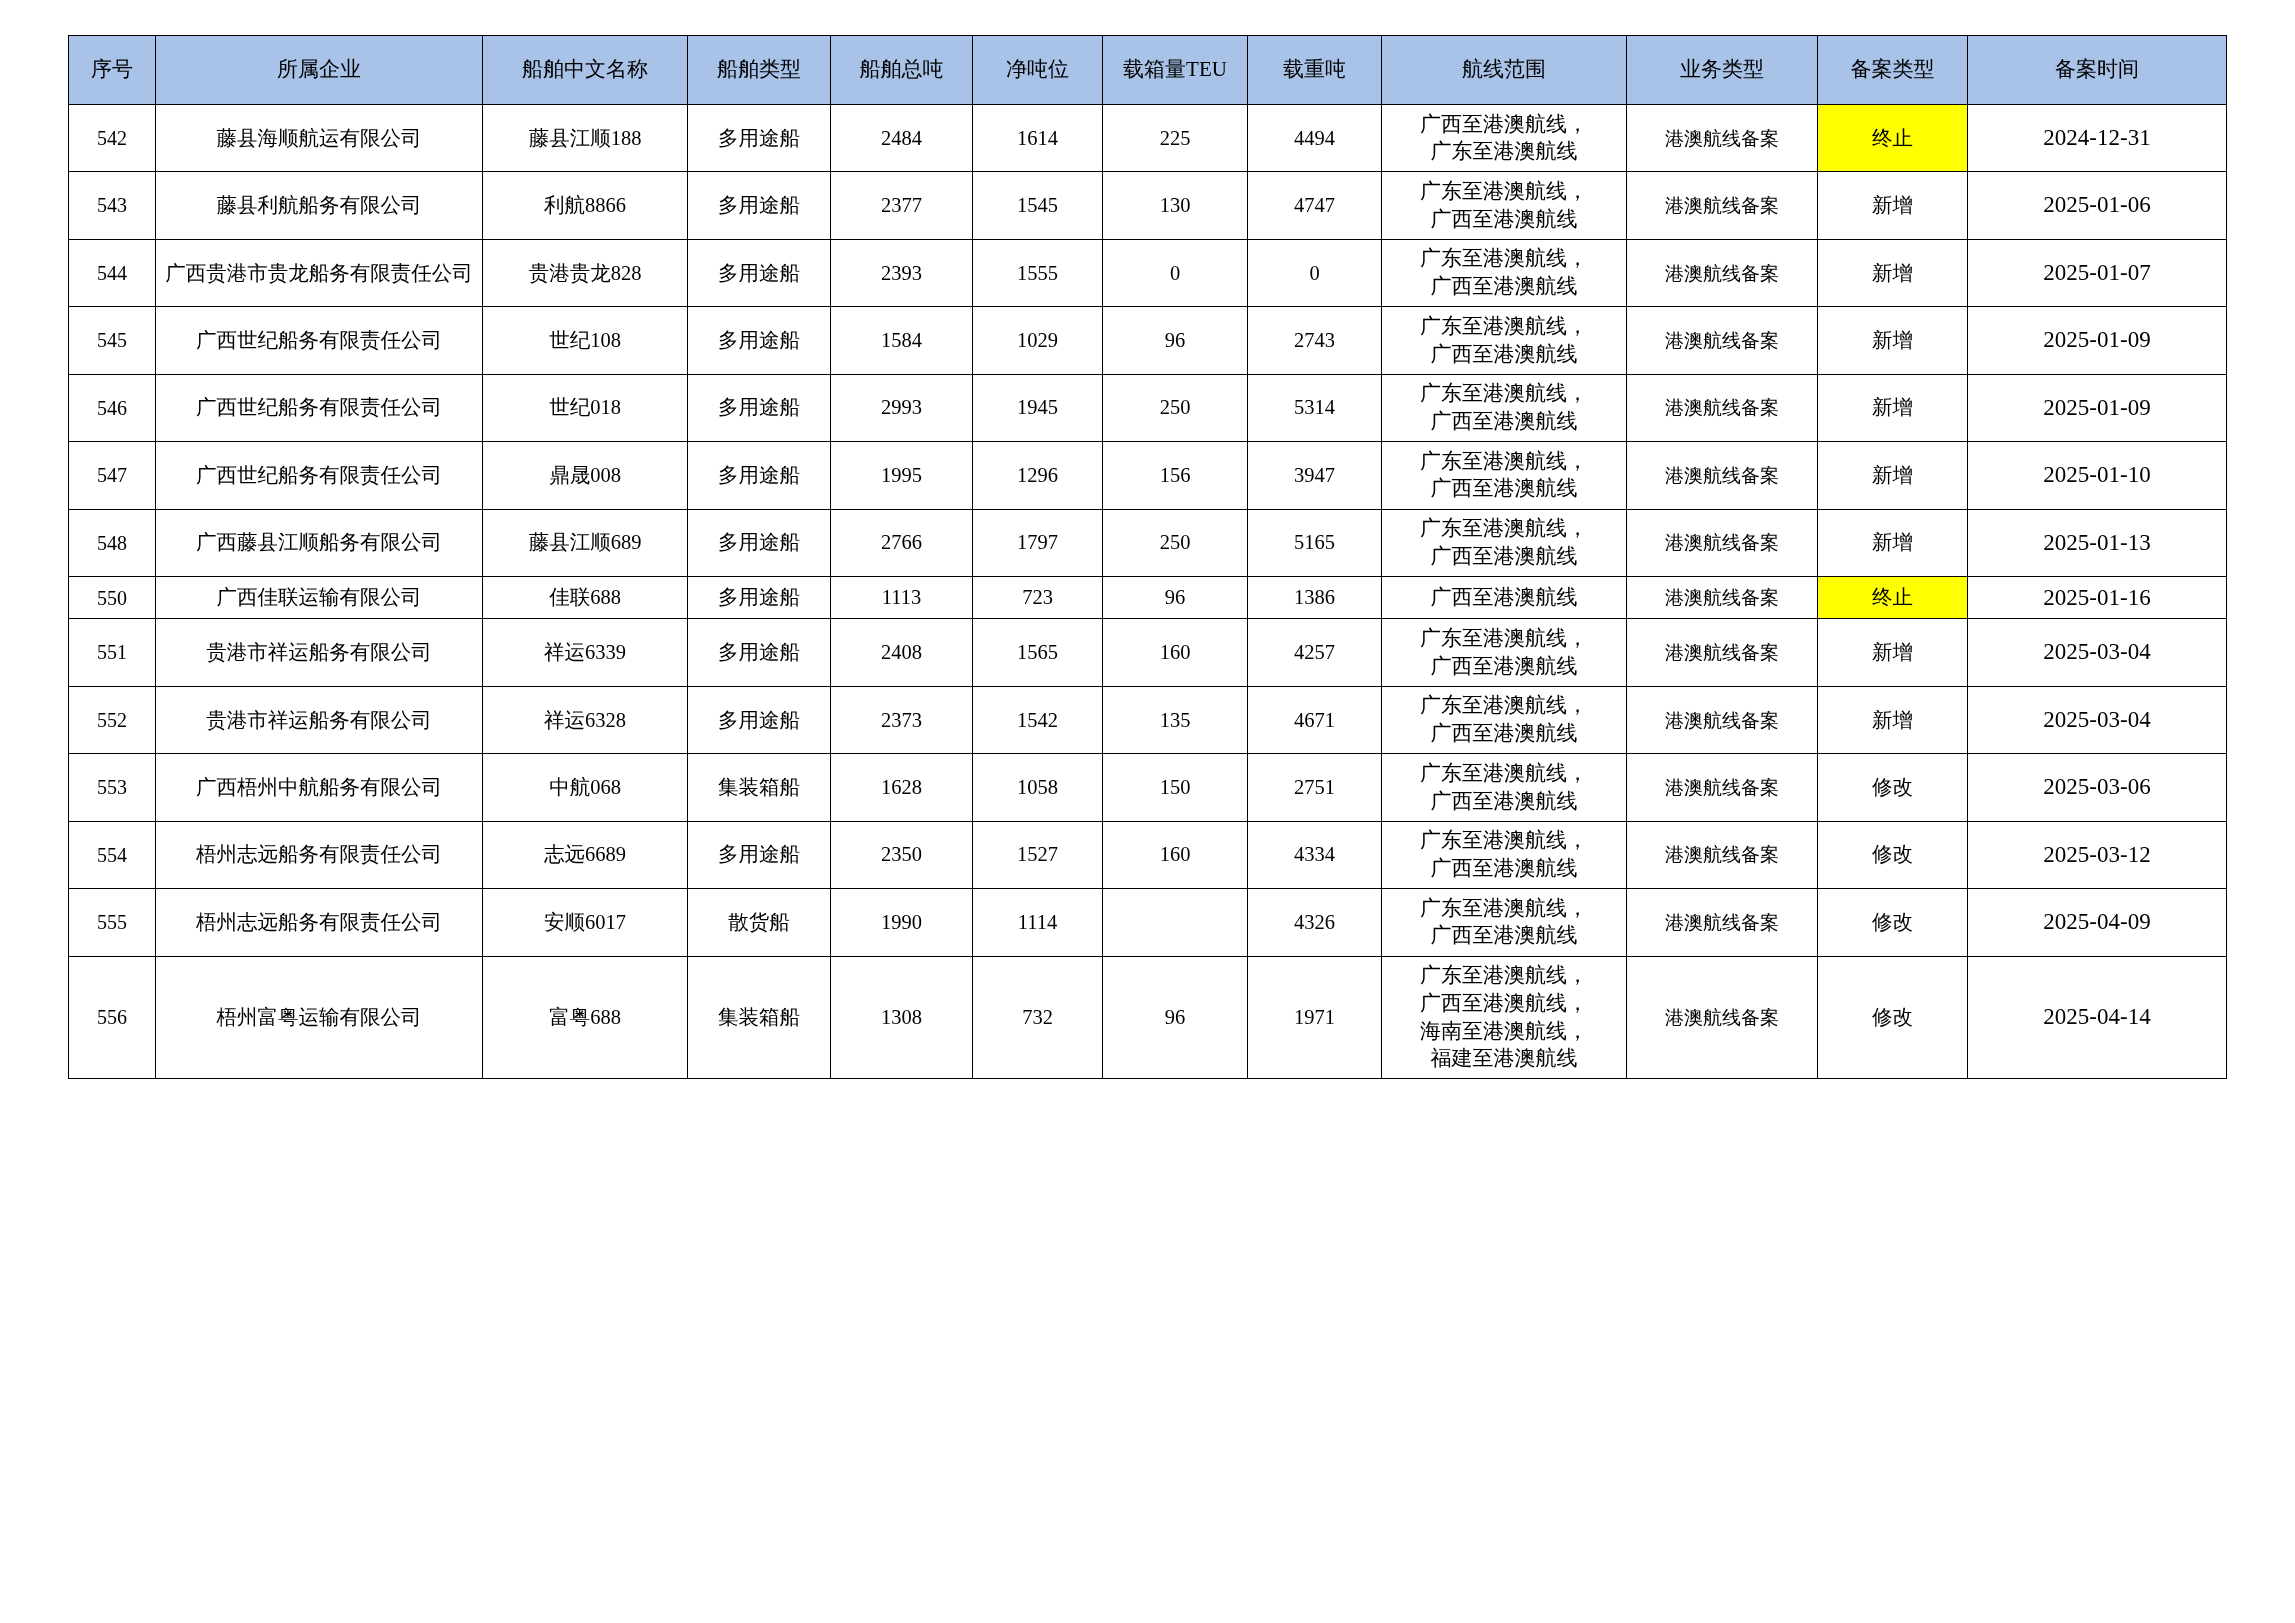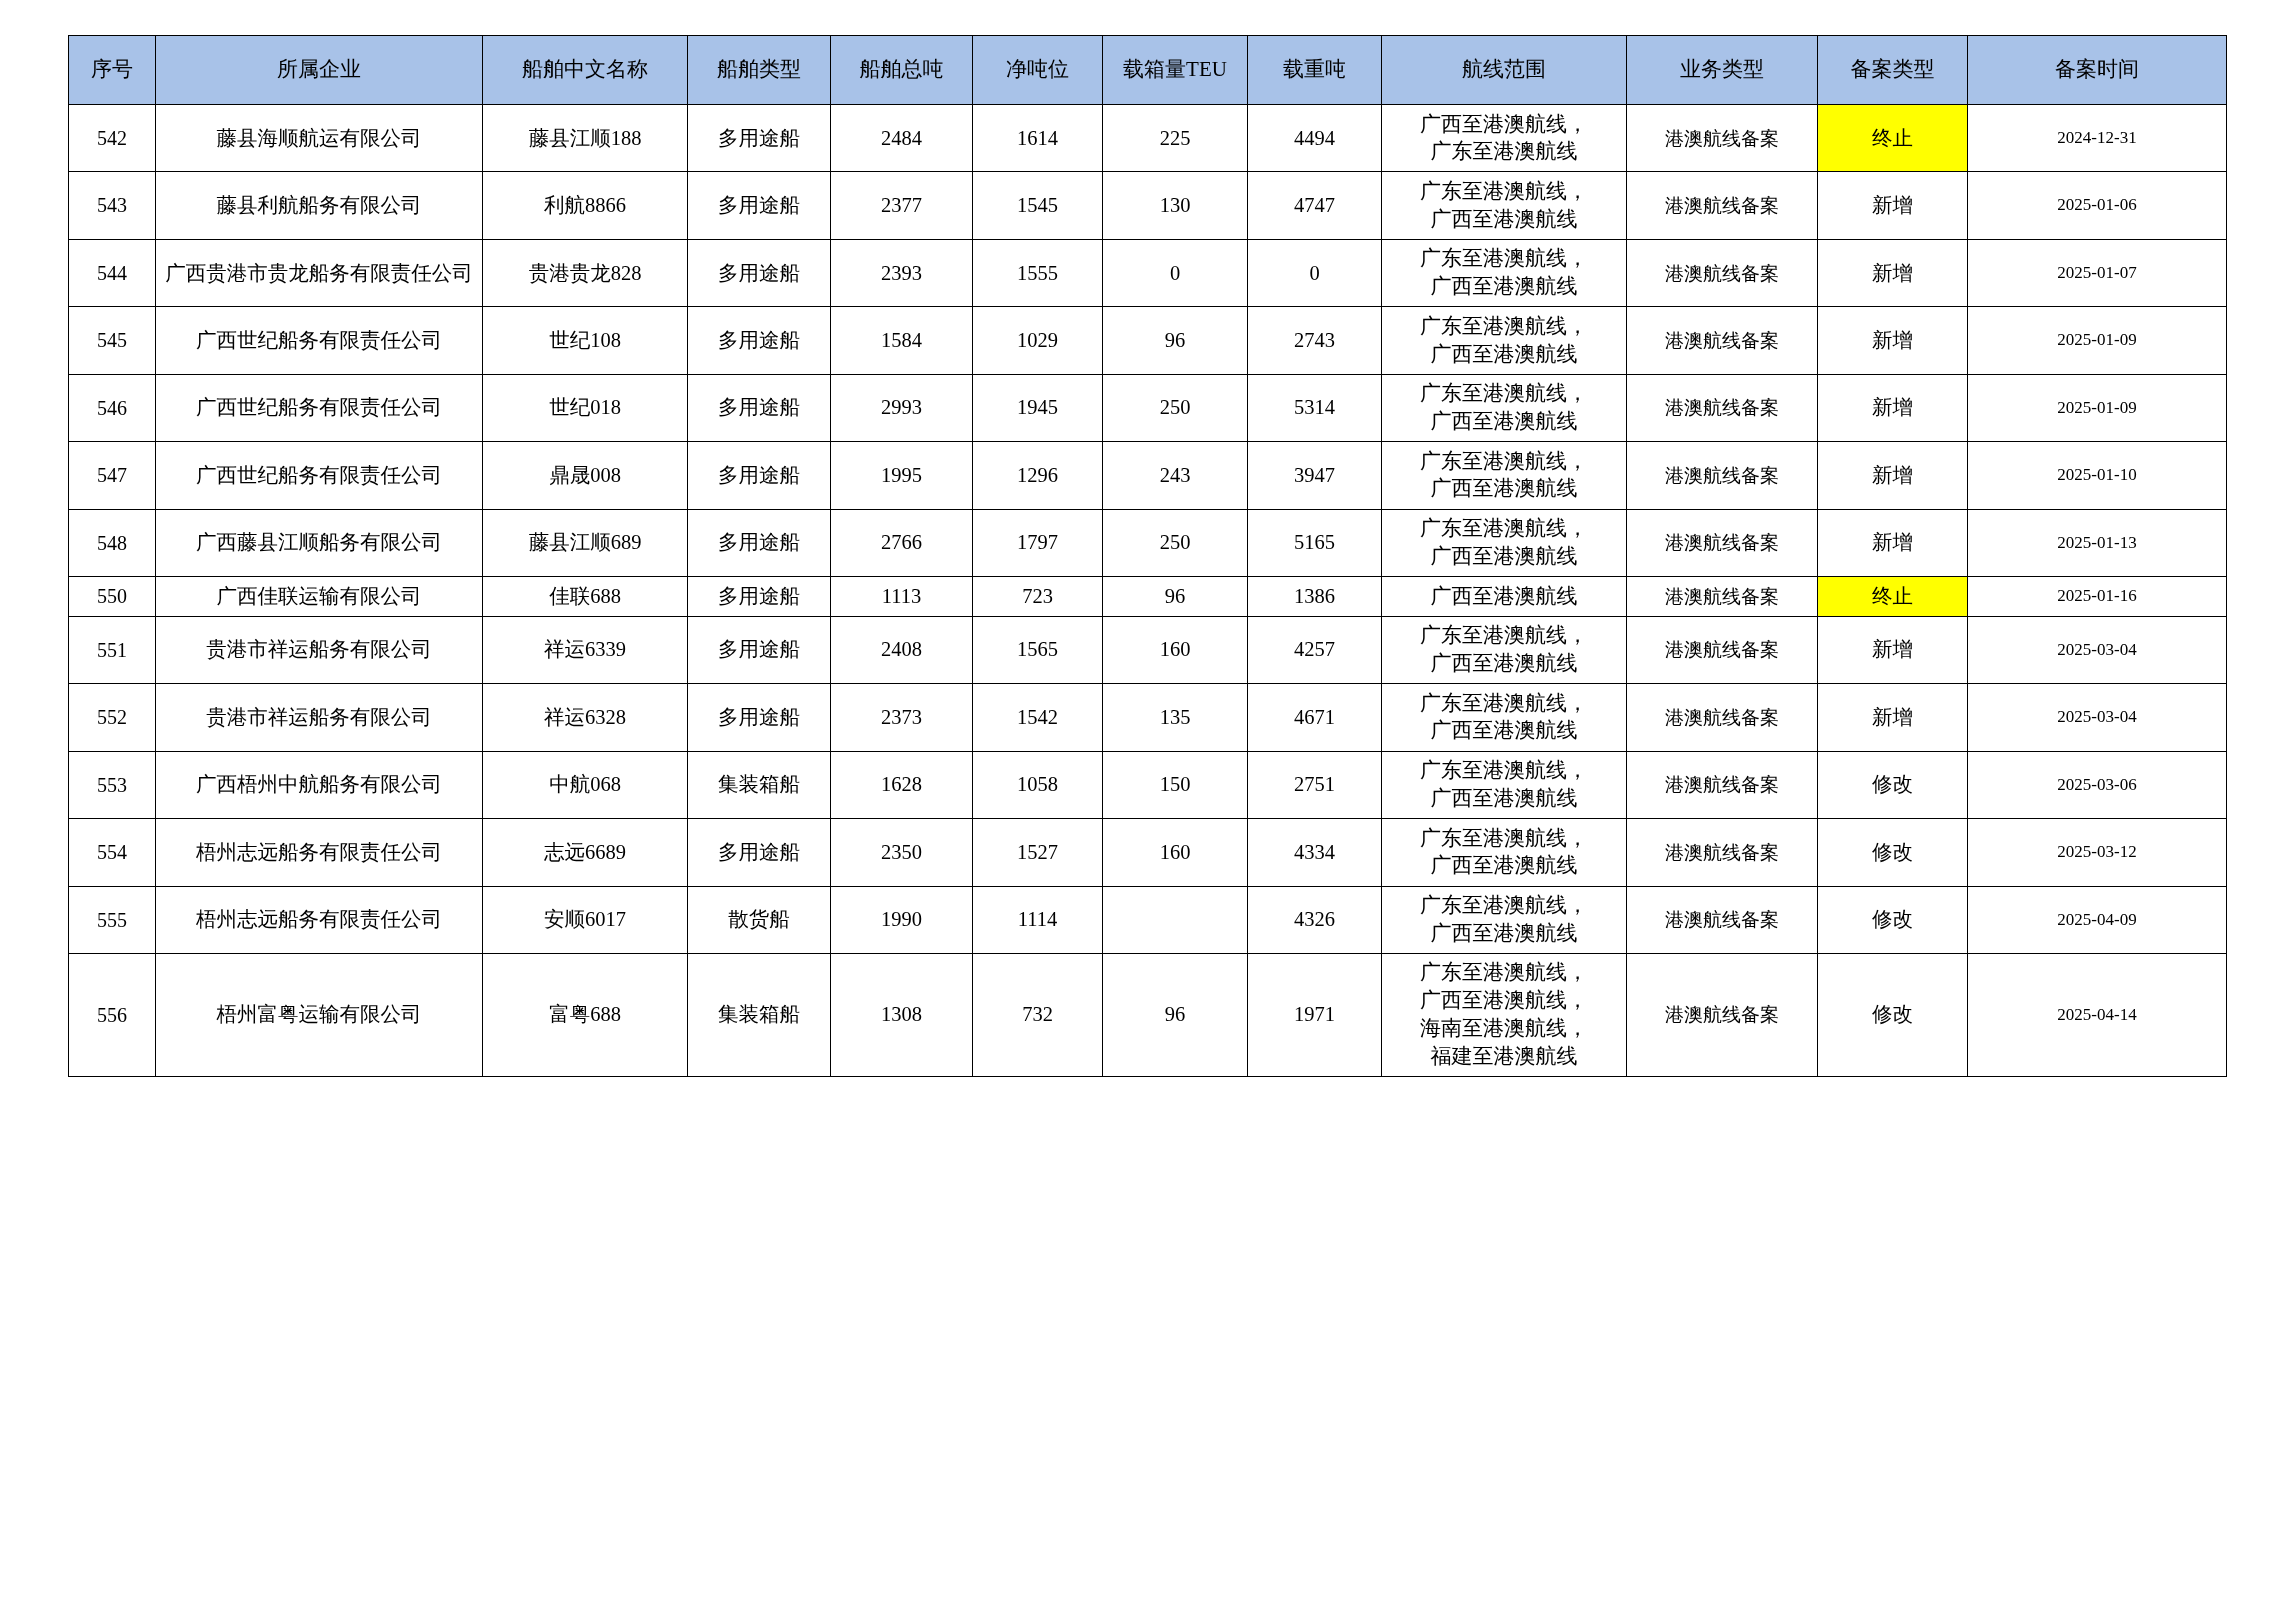--- a/index.html
+++ b/index.html
@@ -43,21 +43,21 @@
   }
   td.cell-seq { font-size: 20px; }
   td.cell-company { font-size: 20.5px; }
   td.cell-route {
     font-size: 21px;
     line-height: 1.34;
     white-space: pre-line;
   }
   td.cell-biz { font-size: 19px; }
   td.cell-rectype { font-size: 20.5px; }
-  td.cell-date { font-size: 17px; margin-left: 28px; }
+  td.cell-date { font-size: 23px; margin-left: 28px; }
   td.highlight-yellow { background: #ffff00; font-family: Liberation Serif, serif; }
 
   
   col.c-seq      { width: 87px; }
   col.c-company  { width: 327px; }
   col.c-shipname { width: 205px; }
   col.c-shiptype { width: 143px; }
   col.c-gross    { width: 142px; }
   col.c-net      { width: 130px; }
   col.c-teu      { width: 145px; }
@@ -178,21 +178,21 @@
           <td class="cell-rectype">新增</td>
           <td class="cell-date">2025-01-09</td>
         </tr>
         <tr>
           <td class="cell-seq">547</td>
           <td class="cell-company">广西世纪船务有限责任公司</td>
           <td class="cell-ship-name">鼎晟008</td>
           <td class="cell-ship-type">多用途船</td>
           <td class="cell-gross">1995</td>
           <td class="cell-net">1296</td>
-          <td class="cell-teu">243</td>
+          <td class="cell-teu">156</td>
           <td class="cell-dwt">3947</td>
           <td class="cell-route">广东至港澳航线，
 广西至港澳航线</td>
           <td class="cell-biz">港澳航线备案</td>
           <td class="cell-rectype">新增</td>
           <td class="cell-date">2025-01-10</td>
         </tr>
         <tr>
           <td class="cell-seq">548</td>
           <td class="cell-company">广西藤县江顺船务有限公司</td>

